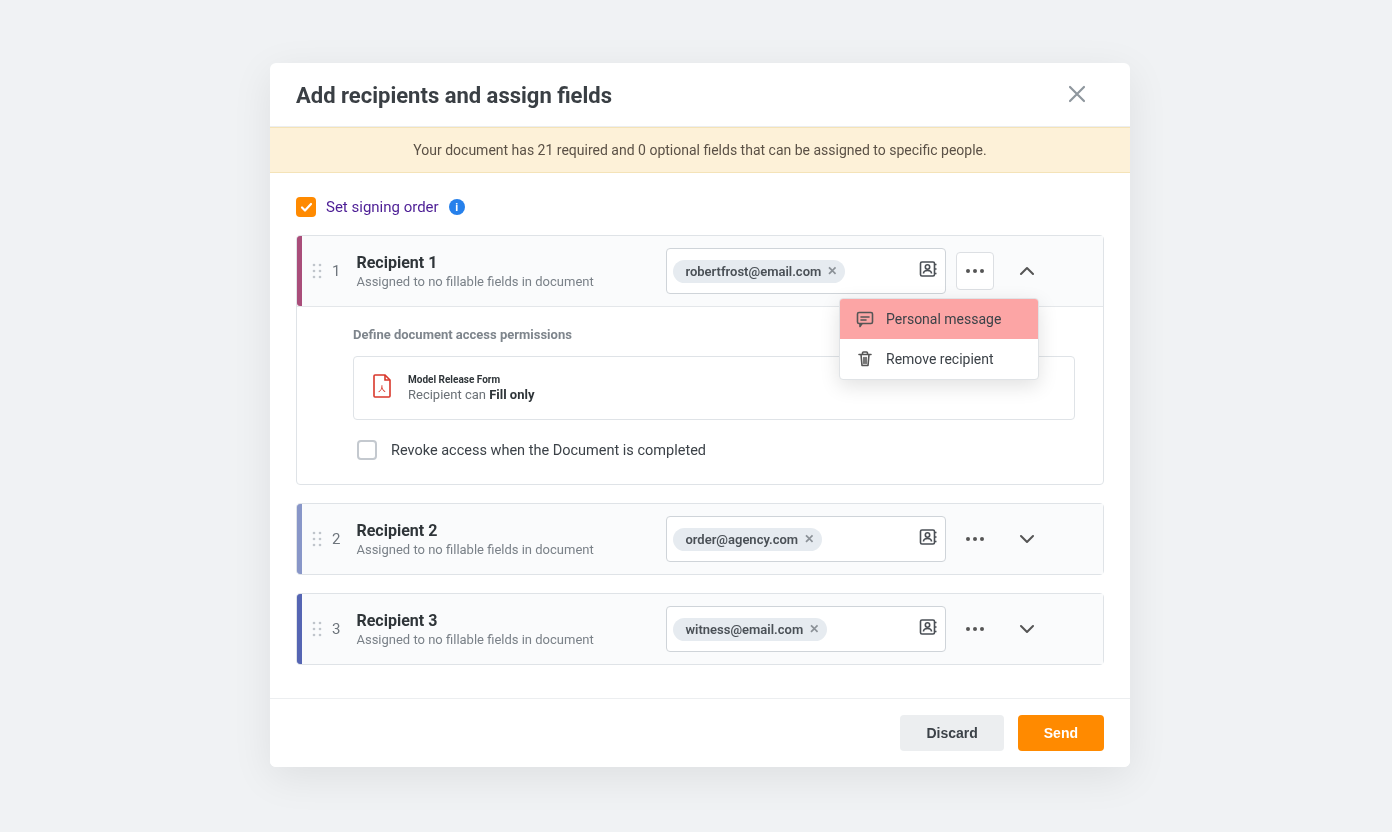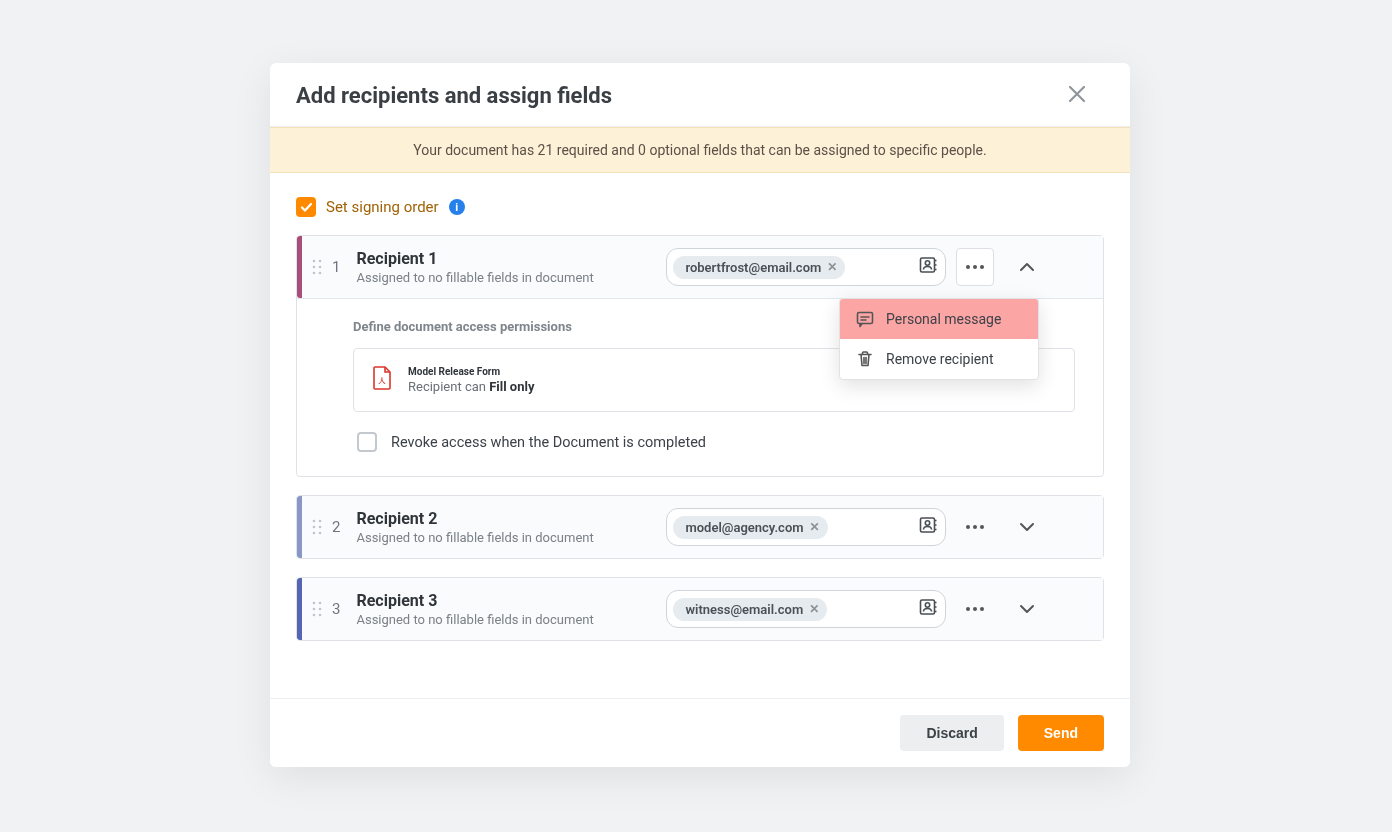--- a/index.html
+++ b/index.html
@@ -71,21 +71,21 @@
   width: 20px;
   height: 20px;
   border-radius: 4px;
   display: flex;
   align-items: center;
   justify-content: center;
   cursor: pointer;
 }
 .checkbox.checked { background: #ff8a00; }
 .checkbox.unchecked { border: 2px solid #c4c9cf; background: #fff; }
-.signing-order-label { font-size: 15px; color: #a16207; }
+.signing-order-label { font-size: 15px; color: #4c1d95; }
 .info-icon {
   width: 16px; height: 16px; border-radius: 50%;
   background: #2680eb; color: #fff;
   display: inline-flex; align-items: center; justify-content: center;
   font-size: 11px; font-weight: 700;
 }
 
 .recipient-block {
   border: 1px solid #dfe3e7;
   border-radius: 4px;
@@ -119,23 +119,23 @@
 .order-num {
   font-size: 15px;
   color: #6e757c;
   margin-right: 16px;
 }
 .recipient-info { flex: 0 0 auto; width: 310px; }
 .recipient-name { font-size: 16px; font-weight: 700; color: #2f3539; }
 .recipient-sub { font-size: 13px; color: #7a8188; margin-top: 2px; }
 
 .email-input {
-  height: 38px;
+  height: 46px;
   border: 1px solid #cfd4d9;
-  border-radius: 12px;
+  border-radius: 4px;
   display: flex;
   align-items: center;
   padding: 0 6px;
   width: 280px;
   background: #fff;
   gap: 22px;
 }
 .email-tag {
   background: #e6ebf0;
   border-radius: 14px;
@@ -391,21 +391,21 @@
               </g>
             </svg>
         </div>
         <span class="order-num">2</span>
         <div class="recipient-info">
           <div class="recipient-name">Recipient 2</div>
           <div class="recipient-sub">Assigned to no fillable fields in document</div>
         </div>
         <div class="email-input">
           <span class="email-tag">
-            <span>model@agency.com</span>
+            <span>order@agency.com</span>
             <span class="tag-remove">✕</span>
           </span>
           <span class="contacts-btn">
             <svg width="18" height="18" viewBox="0 0 18 18">
                 <rect x="1.5" y="2" width="14" height="14" rx="1.5" fill="none" stroke="currentColor" stroke-width="1.6"></rect>
                 <circle cx="8.5" cy="7" r="2.2" fill="none" stroke="currentColor" stroke-width="1.6"></circle>
                 <path d="M4.5 13.5 c0-2 2-3 4-3 s4 1 4 3" fill="none" stroke="currentColor" stroke-width="1.6"></path>
                 <path d="M16 4.5 h1.5 M16 9 h1.5 M16 13.5 h1.5" stroke="currentColor" stroke-width="1.6"></path>
               </svg>
           </span>

